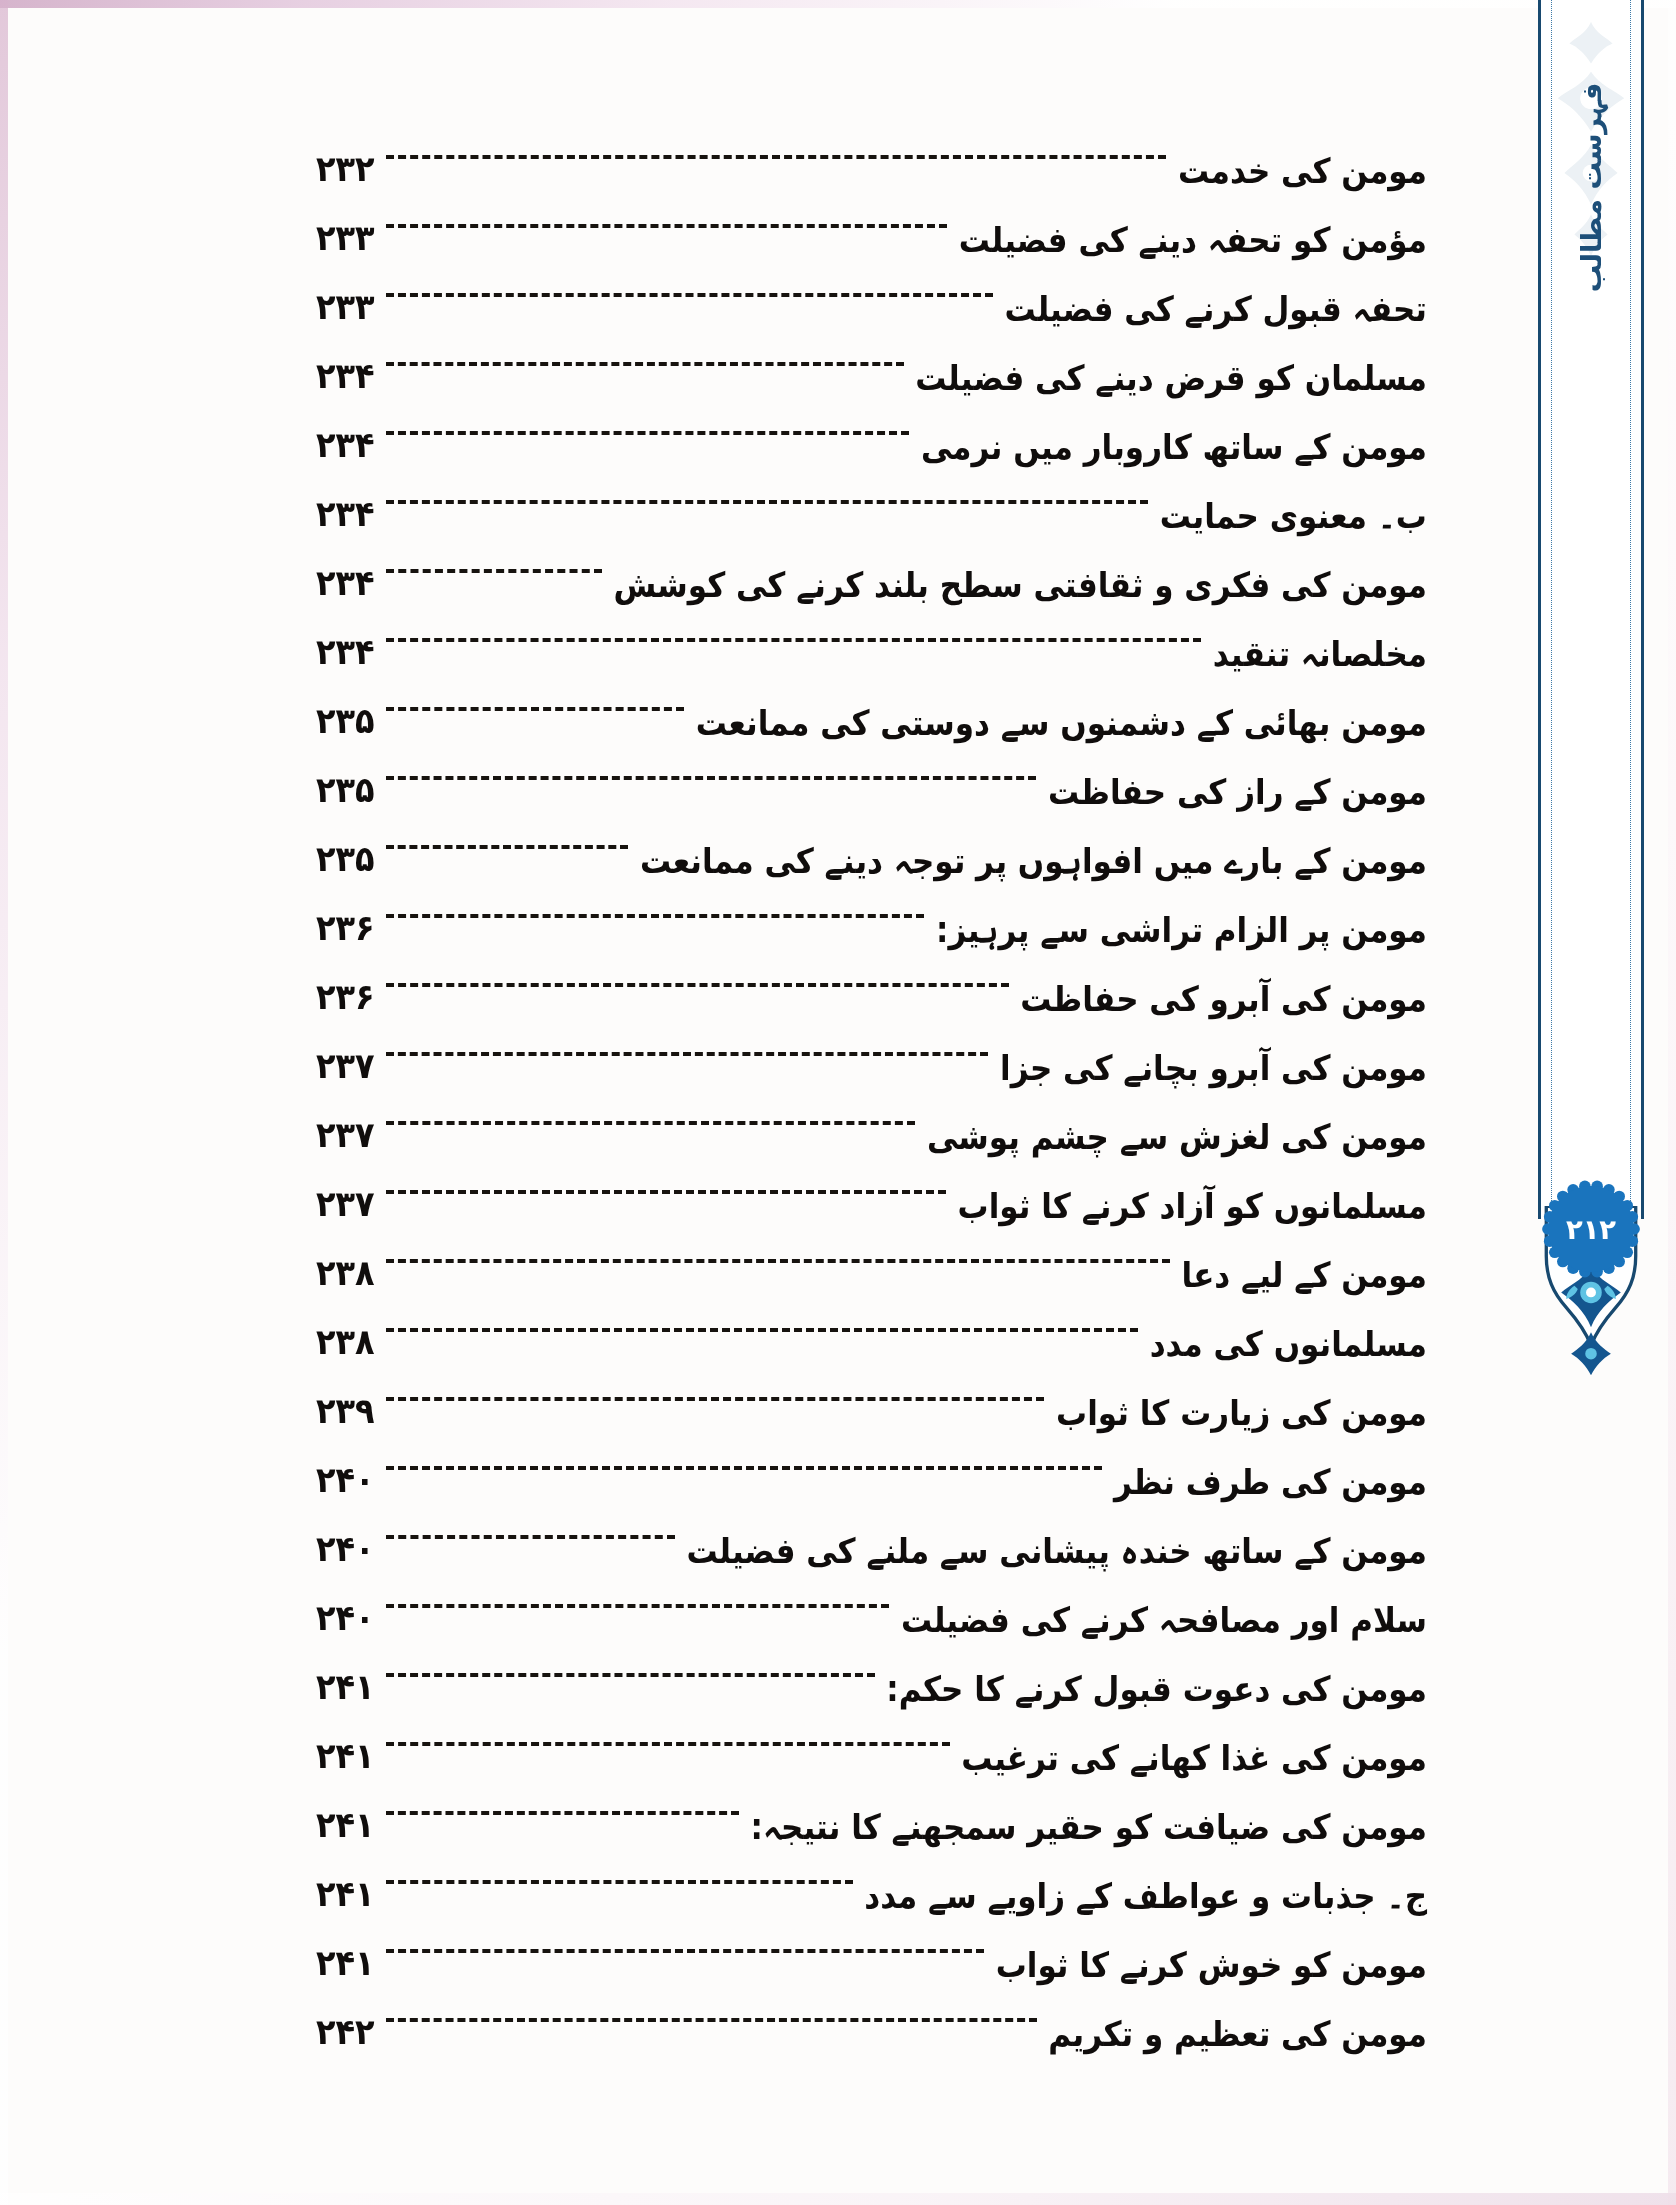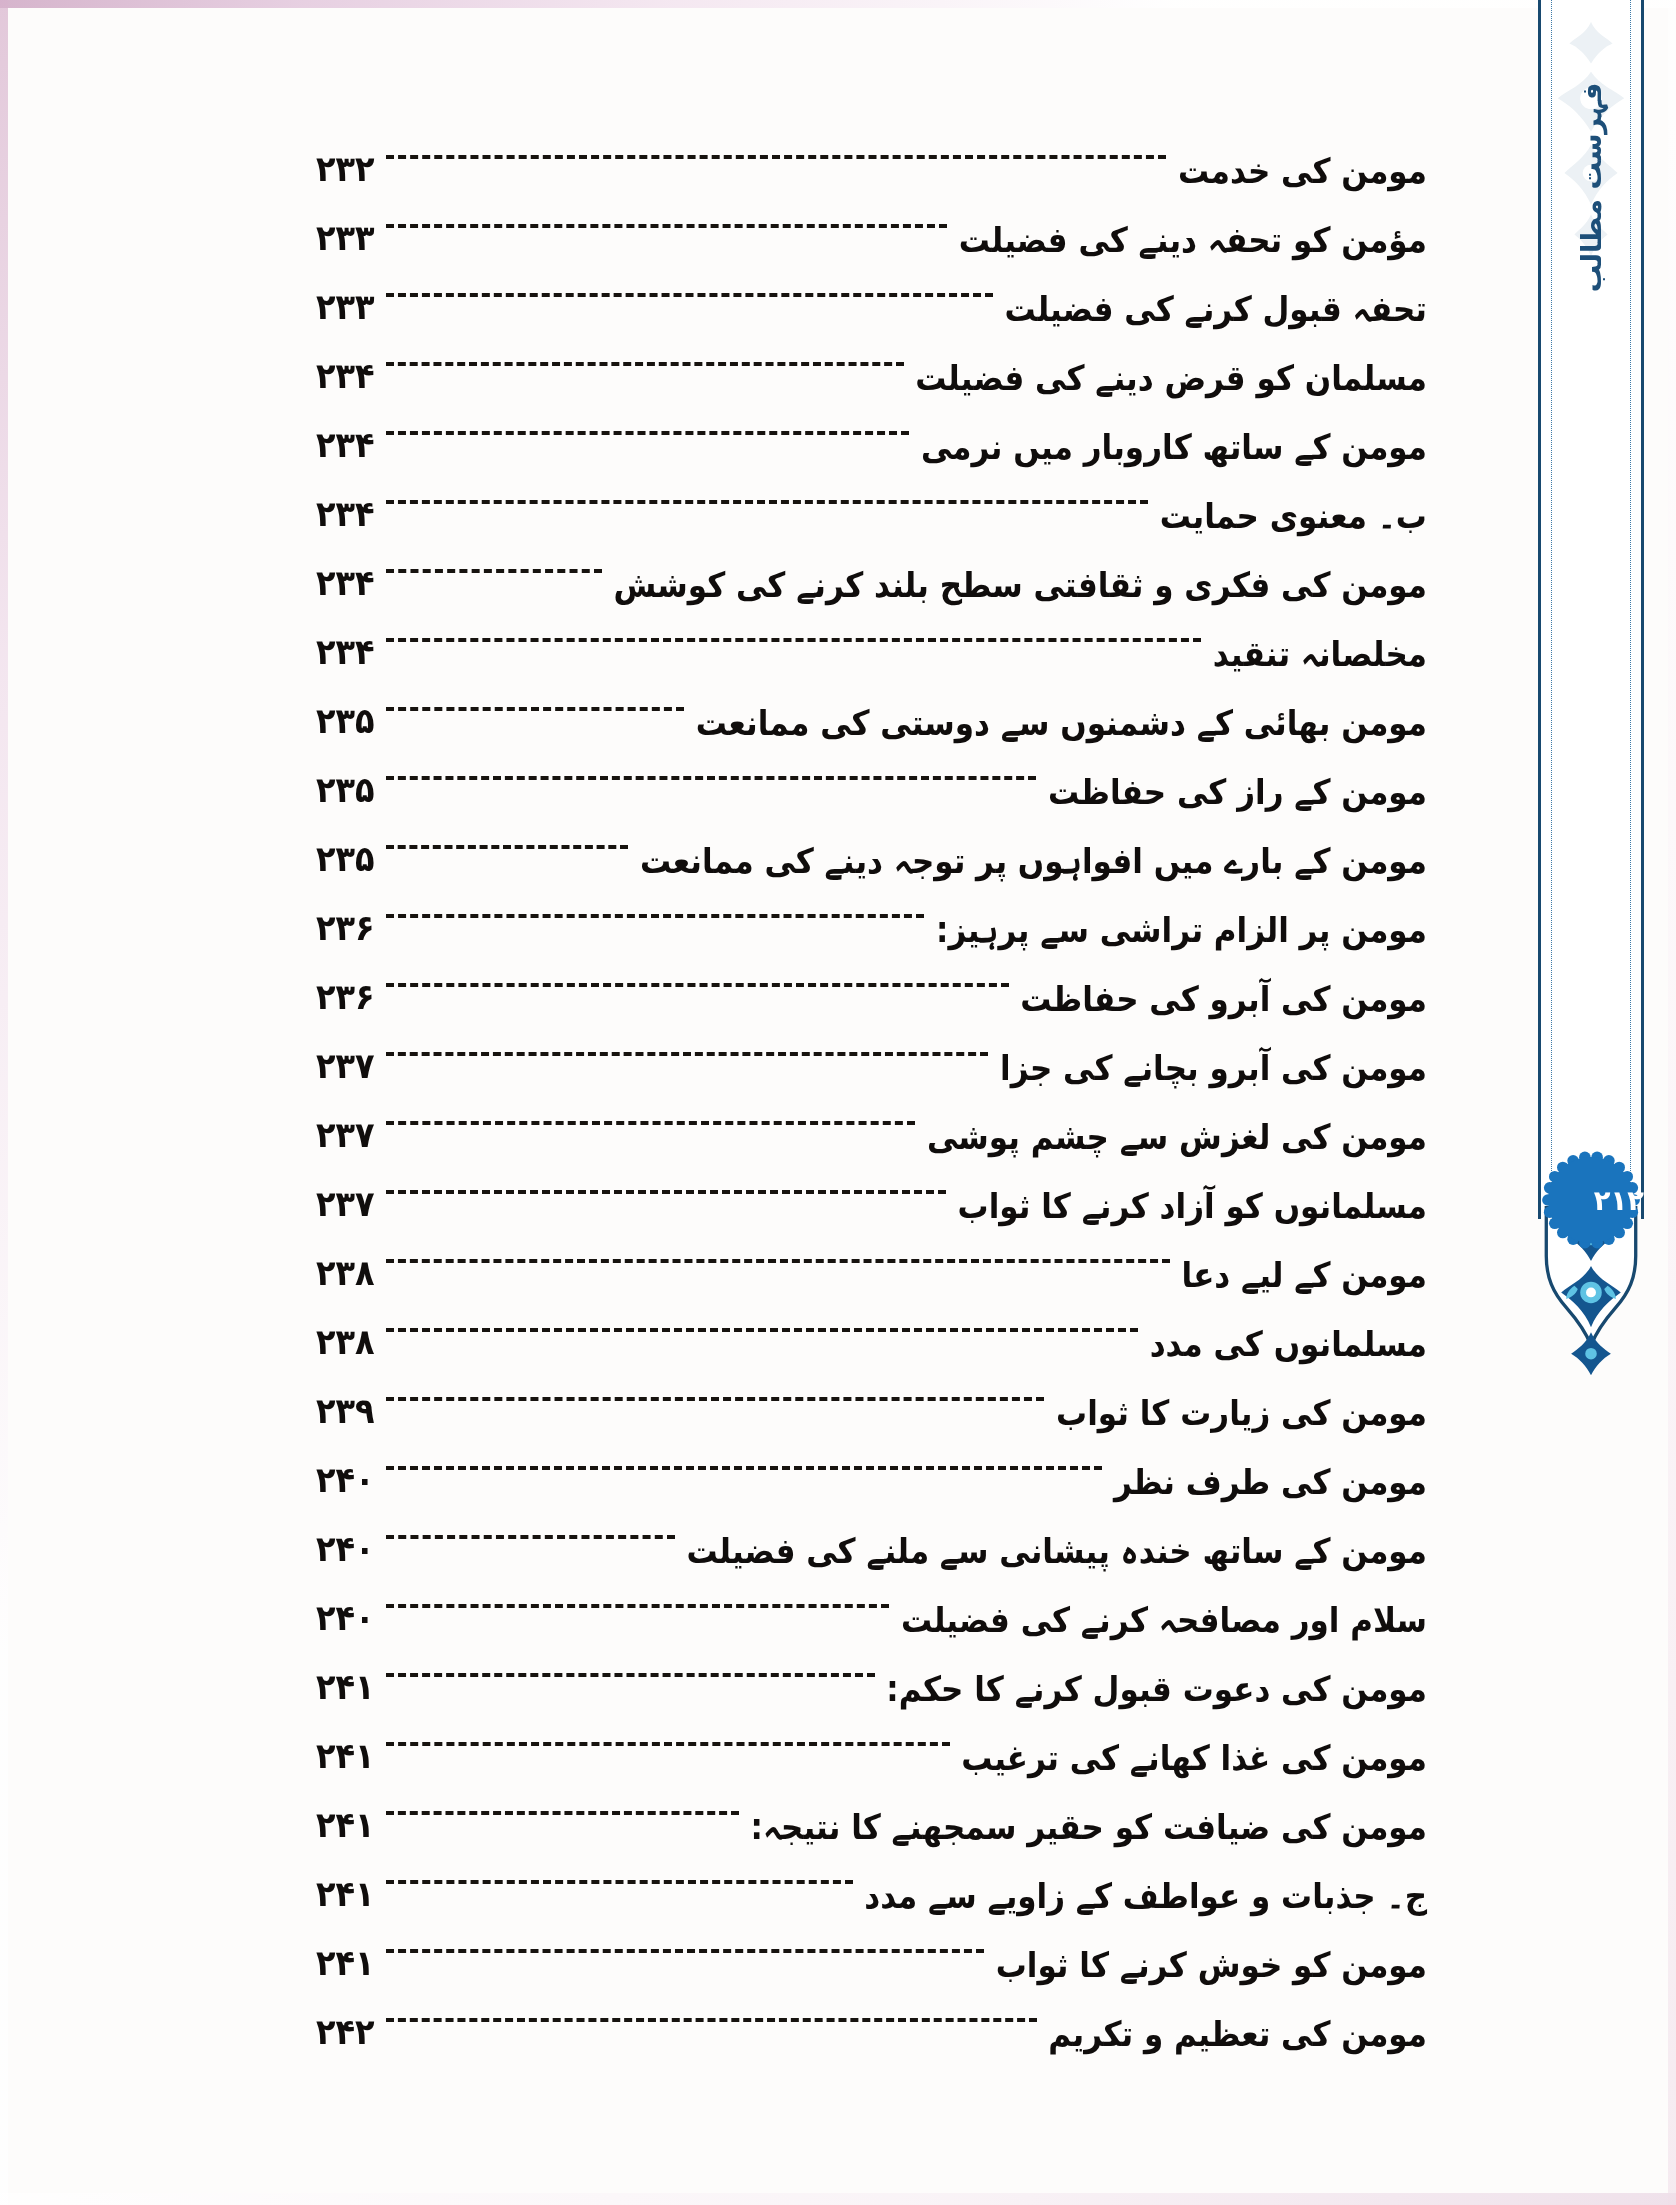--- a/index.html
+++ b/index.html
@@ -121,24 +121,24 @@
     letter-spacing:0.8px;
   }
   .band-bottom-orn{
     position:absolute;
     bottom:-178px;
     left:50%;transform:translateX(-50%);
     width:106px;height:191px;
   }
   #page-badge{
     position:absolute;
-    top:1147px;
+    top:1176px;
     right:32px;
     width:106px;height:106px;
-    display:flex;align-items:center;justify-content:flex-start;
+    display:flex;align-items:center;justify-content:center;
   }
   .badge-num{
     position:relative;
     z-index:3;
     color:#ffffff;
     font-size:27.4px;
     font-weight:700;
     letter-spacing:0.8px;
   }
   .badge-svg{position:absolute;inset:0;}

